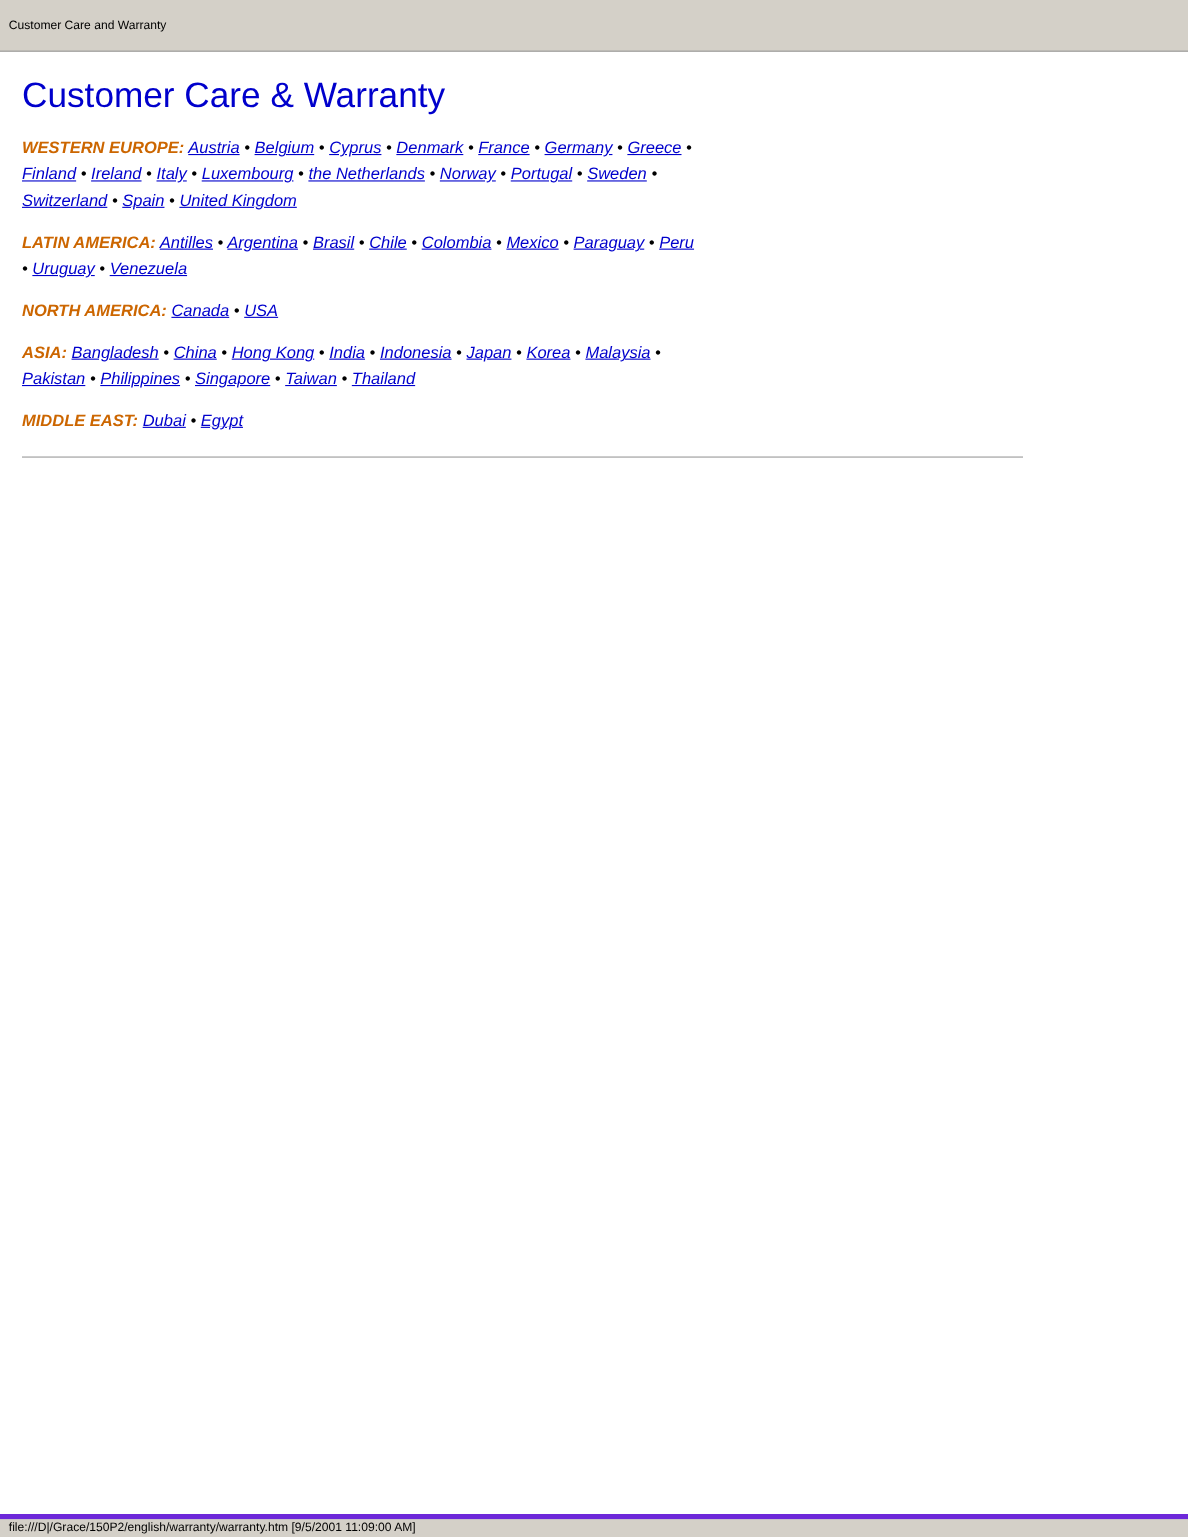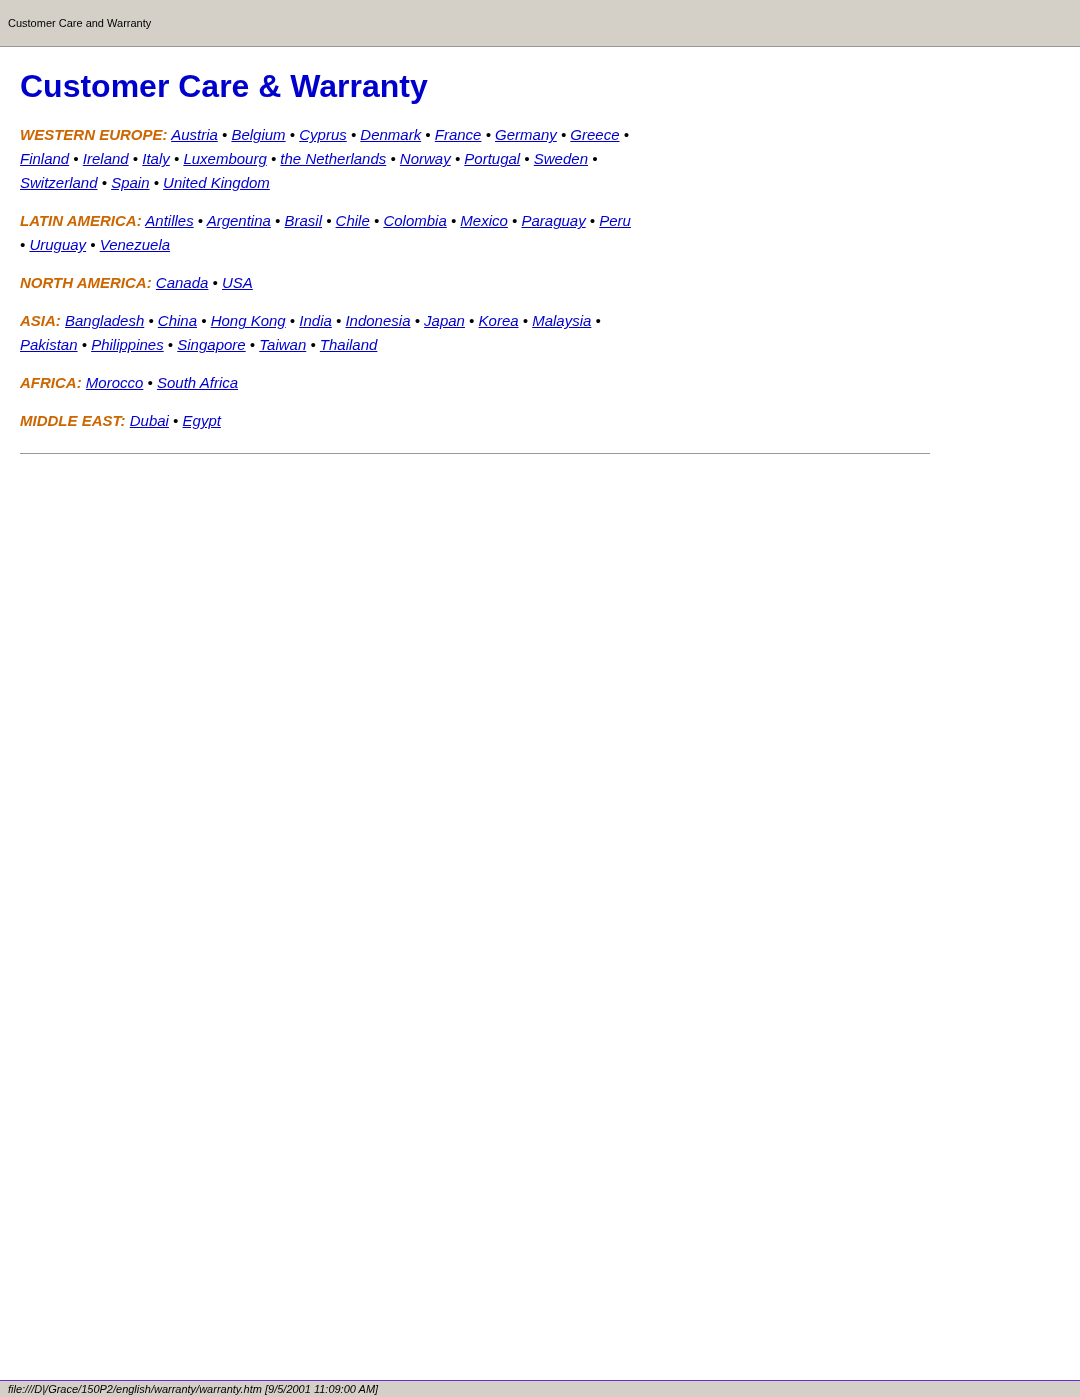--- a/index.html
+++ b/index.html
@@ -24,21 +24,21 @@
       border-bottom: 1px solid #999;
     }
 
     #main-content {
       padding: 20px 30px 20px 20px;
       max-width: 960px;
     }
 
     h1 {
       font-size: 32px;
-      font-weight: bold;
+      font-weight: normal;
       color: #0000cc;
       margin-bottom: 18px;
       line-height: 1.2;
     }
 
     .subtitle {
       font-size: 15px;
       font-weight: bold;
       color: #333;
       margin-bottom: 20px;
@@ -73,22 +73,21 @@
 
     #status-bar {
       position: fixed;
       bottom: 0;
       left: 0;
       right: 0;
       background: #d4d0c8;
       padding: 2px 8px;
       font-size: 11px;
       color: #000;
-      border-top: 1px solid #6d28d9;
-      font-style: italic;
+      border-top: 5px solid #6d28d9;
     }
   </style>
 </head>
 <body>
 
 <div id="browser-bar">
   <span>Customer Care and Warranty</span>
 </div>
 
 <div id="main-content">
@@ -151,25 +150,20 @@
     <a href="#">Japan</a> •
     <a href="#">Korea</a> •
     <a href="#">Malaysia</a> •<br>
     <a href="#">Pakistan</a> •
     <a href="#">Philippines</a> •
     <a href="#">Singapore</a> •
     <a href="#">Taiwan</a> •
     <a href="#">Thailand</a>
   </div>
 
-  <div class="region-block">
-    <span class="region-label">AFRICA:</span>
-    <a href="#">Morocco</a> •
-    <a href="#">South Africa</a>
-  </div>
 
   <div class="region-block">
     <span class="region-label">MIDDLE EAST:</span>
     <a href="#">Dubai</a> •
     <a href="#">Egypt</a>
   </div>
 
   <hr class="separator">
 
 </div>

